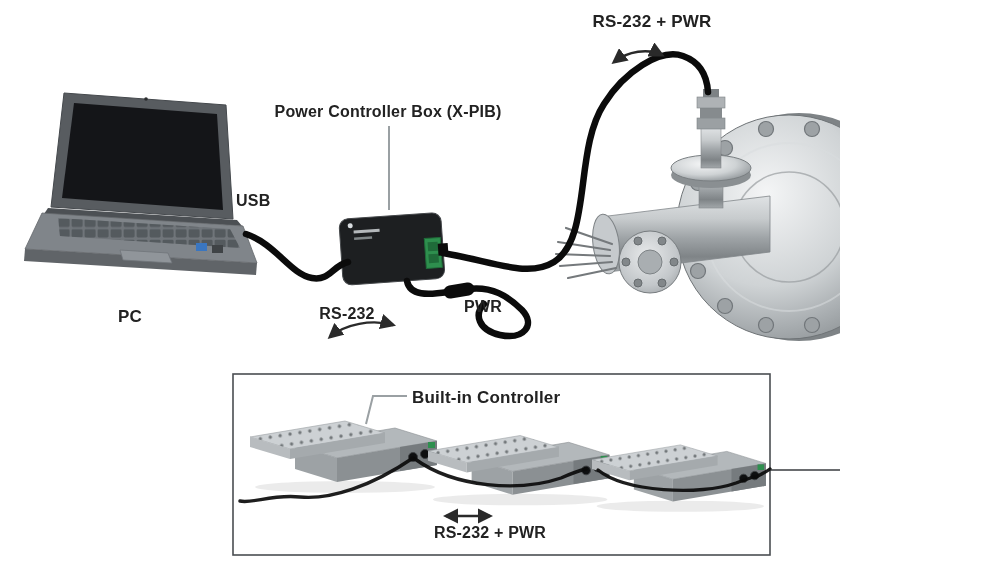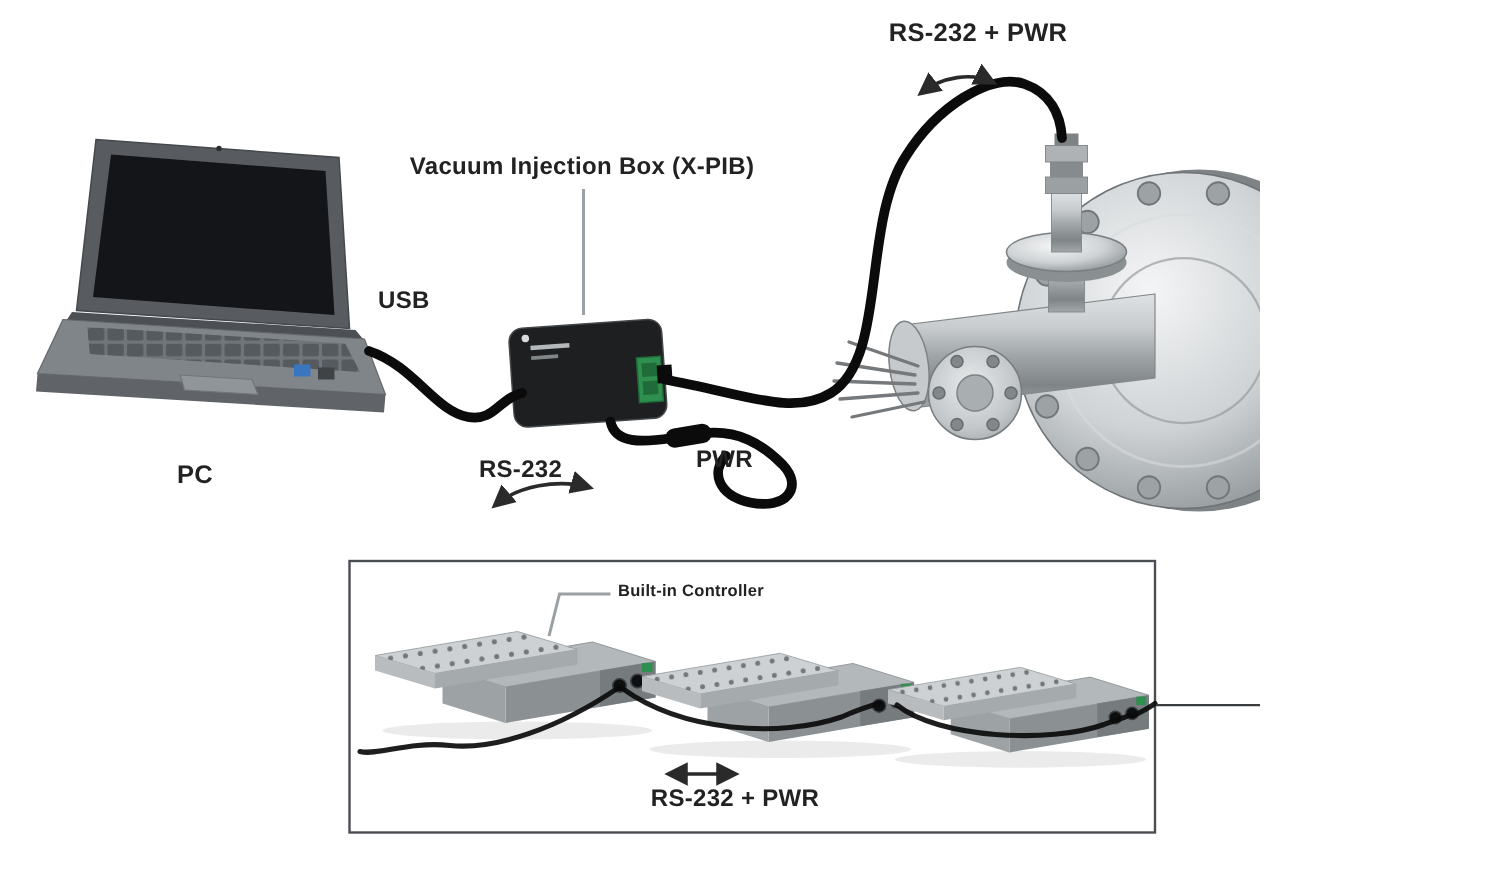--- a/index.html
+++ b/index.html
@@ -10,21 +10,21 @@
     overflow:hidden;
   }
   .stage svg { position:absolute; left:0; top:0; }
   .label {
     position:absolute; font-weight:700; color:var(--label-text,#222);
     white-space:nowrap; letter-spacing:.2px;
   }
   .centered { transform:translateX(-50%); }
   .fs17 { font-size:17px; }
   .fs16 { font-size:16px; }
-  .fs15 { font-size:11px; }
+  .fs15 { font-size:17px; }
   .cable { fill:none; stroke:var(--cable,#0b0b0b); stroke-width:6.5; stroke-linecap:round; }
   .cable-thick { fill:none; stroke:var(--cable,#0b0b0b); stroke-width:13; stroke-linecap:round; }
   .cable-thin { fill:none; stroke:var(--cable,#0b0b0b); stroke-width:3.4; stroke-linecap:round; opacity:.92; }
   .pointer { fill:none; stroke:var(--pointer-line,#9aa0a3); stroke-width:2; }
   .annot { fill:none; stroke:#3a3d40; stroke-width:1.5; }
   .arrow { fill:none; stroke:#2a2a2a; stroke-width:2.4; }
   .inset { fill:#ffffff; stroke:var(--box-border,#4a4e52); stroke-width:1.6; }
   .pib-body { fill:var(--pib-body,#1d1f21); stroke:#45484b; stroke-width:1; }
   .green { fill:var(--terminal-green,#2e8f4e); }
 </style>
@@ -221,23 +221,23 @@
     <path class="cable-thick" d="M 450,292 L 468,289"></path>
     <path class="cable" d="M 468,289 C 492,286 508,296 522,310 C 536,325 524,340 500,335 C 478,330 474,314 484,304"></path>
 
     <path class="arrow" d="M 614,62 C 628,51 648,48 662,55" marker-start="url(#ah)" marker-end="url(#ah)"></path>
     <path class="arrow" d="M 330,337 C 345,324 372,319 393,325" marker-start="url(#ah)" marker-end="url(#ah)"></path>
   </svg>
 
   <div class="label fs17 centered" style="left:652px; top:12px;">RS-232 + PWR</div>
 
 
-  <div class="label fs16 centered" style="left:388px; top:103px;">Vacuum Injection Box (X-PIB)</div>
-
-  <div class="label fs16" style="left:252px; top:192px;">USB</div>
+  <div class="label fs16 centered" style="left:388px; top:103px;">Power Controller Box (X-PIB)</div>
+
+  <div class="label fs16" style="left:236px; top:192px;">USB</div>
 
   <div class="label fs16 centered" style="left:483px; top:298px;">PWR</div>
 
   <div class="label fs16 centered" style="left:347px; top:305px;">RS-232</div>
 
   <div class="label fs17 centered" style="left:130px; top:307px;text-align:center;">PC</div>
 
   <div class="label fs15" style="left:412px; top:388px;">Built-in Controller</div>
 
   <div class="label fs16 centered" style="left:490px; top:524px;">RS-232 + PWR</div>

